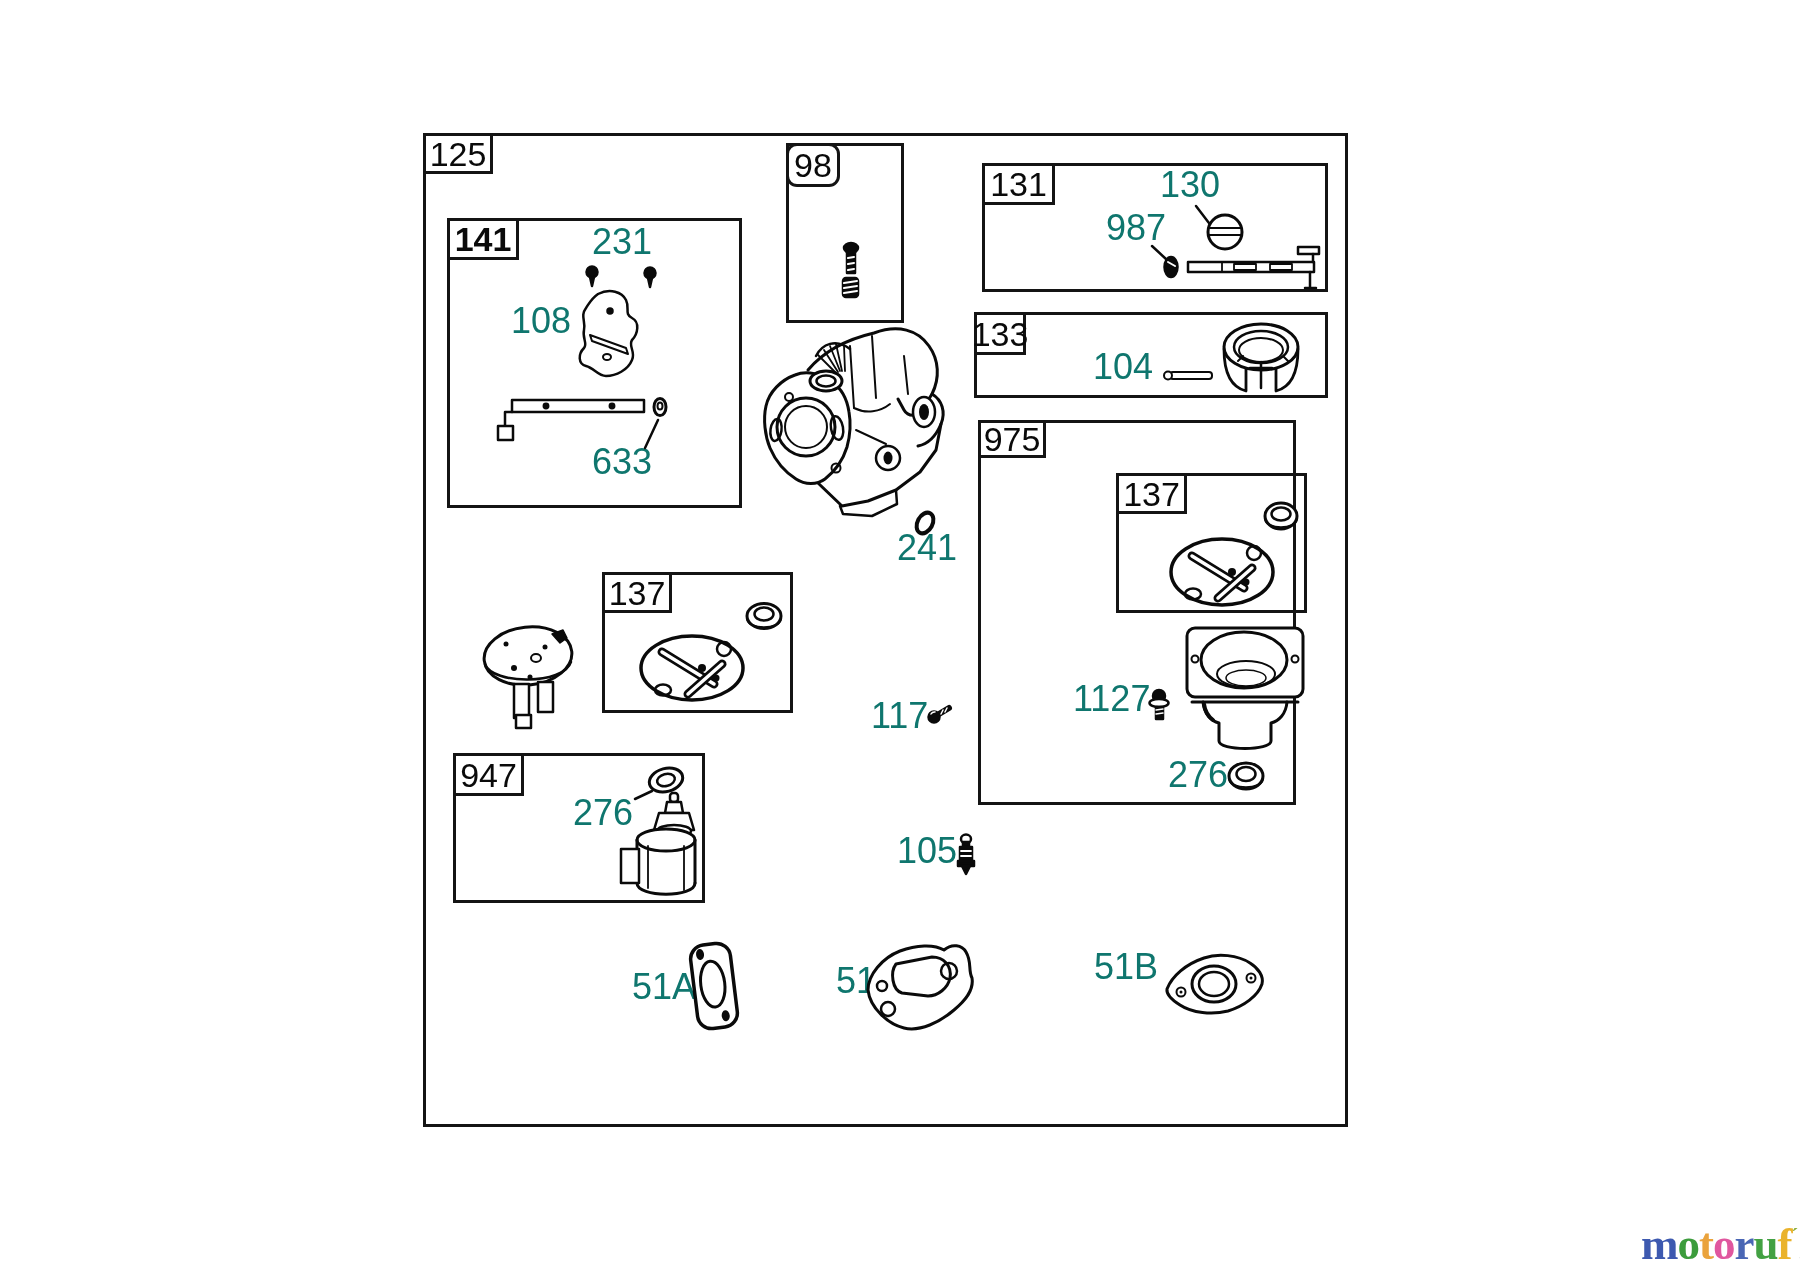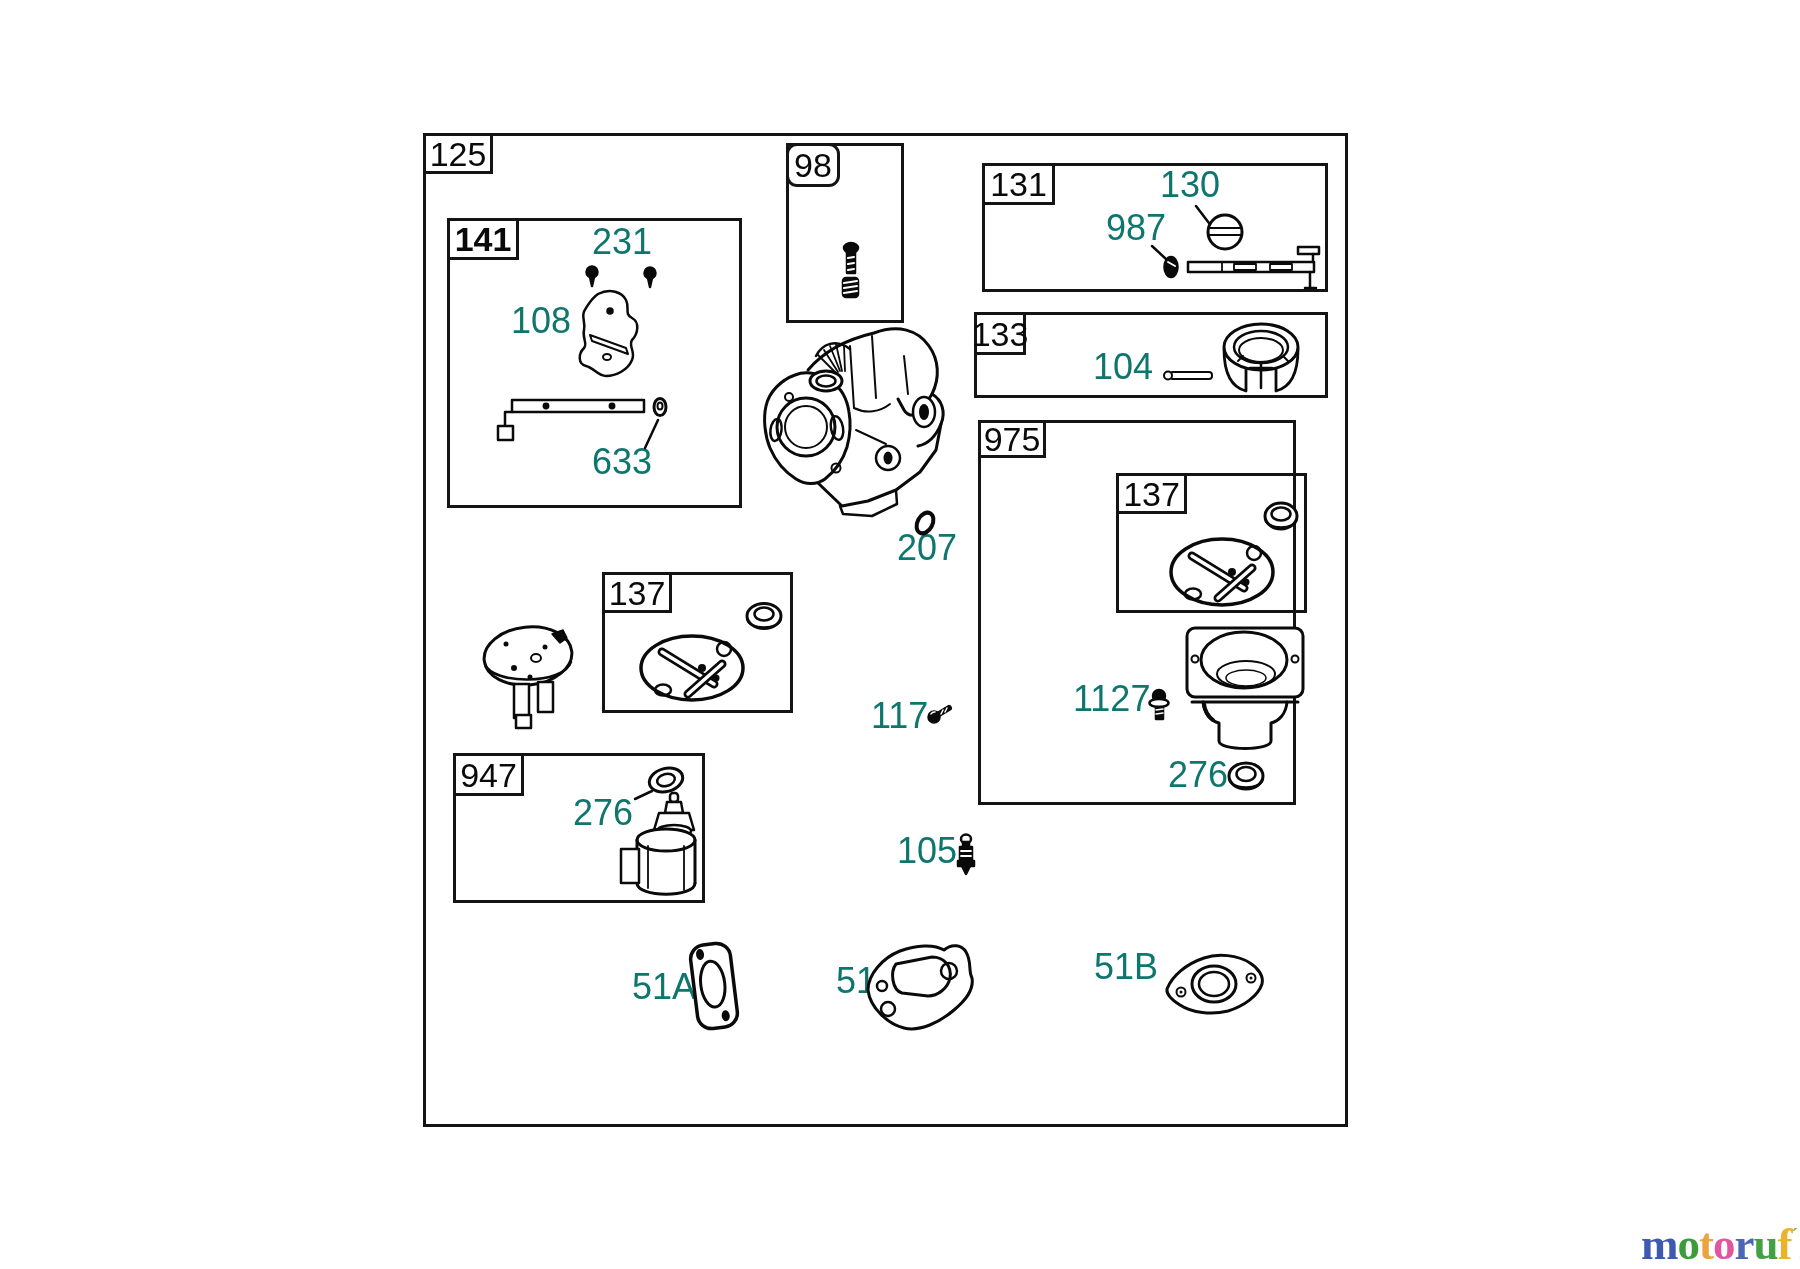--- a/index.html
+++ b/index.html
@@ -60,21 +60,21 @@
   <div class="sec" style="left:453px;top:753px;width:252px;height:150px;">
     <div class="seclabel" style="width:71px;height:43px;">947</div>
   </div>
 
   <div class="pn" style="left:592px;top:224px;text-align:right;">231</div>
   <div class="pn" style="left:511px;top:303px;">108</div>
   <div class="pn" style="left:592px;top:444px;">633</div>
   <div class="pn" style="left:1160px;top:167px;">130</div>
   <div class="pn" style="left:1106px;top:210px;">987</div>
   <div class="pn" style="left:1093px;top:349px;">104</div>
-  <div class="pn" style="left:897px;top:530px;">207</div>
+  <div class="pn" style="left:897px;top:530px;">241</div>
   <div class="pn" style="left:871px;top:698px;">117</div>
   <div class="pn" style="left:1073px;top:681px;">1127</div>
   <div class="pn" style="left:1168px;top:757px;">276</div>
   <div class="pn" style="left:573px;top:795px;">276</div>
   <div class="pn" style="left:897px;top:833px;">105</div>
   <div class="pn" style="left:632px;top:969px;">51A</div>
   <div class="pn" style="left:836px;top:963px;">51</div>
   <div class="pn" style="left:1094px;top:949px;">51B</div>
 
   <svg id="art" width="1800" height="1269" viewBox="0 0 1800 1269" fill="none" stroke="#0a0a0a" stroke-width="2.5" stroke-linecap="round" stroke-linejoin="round">

